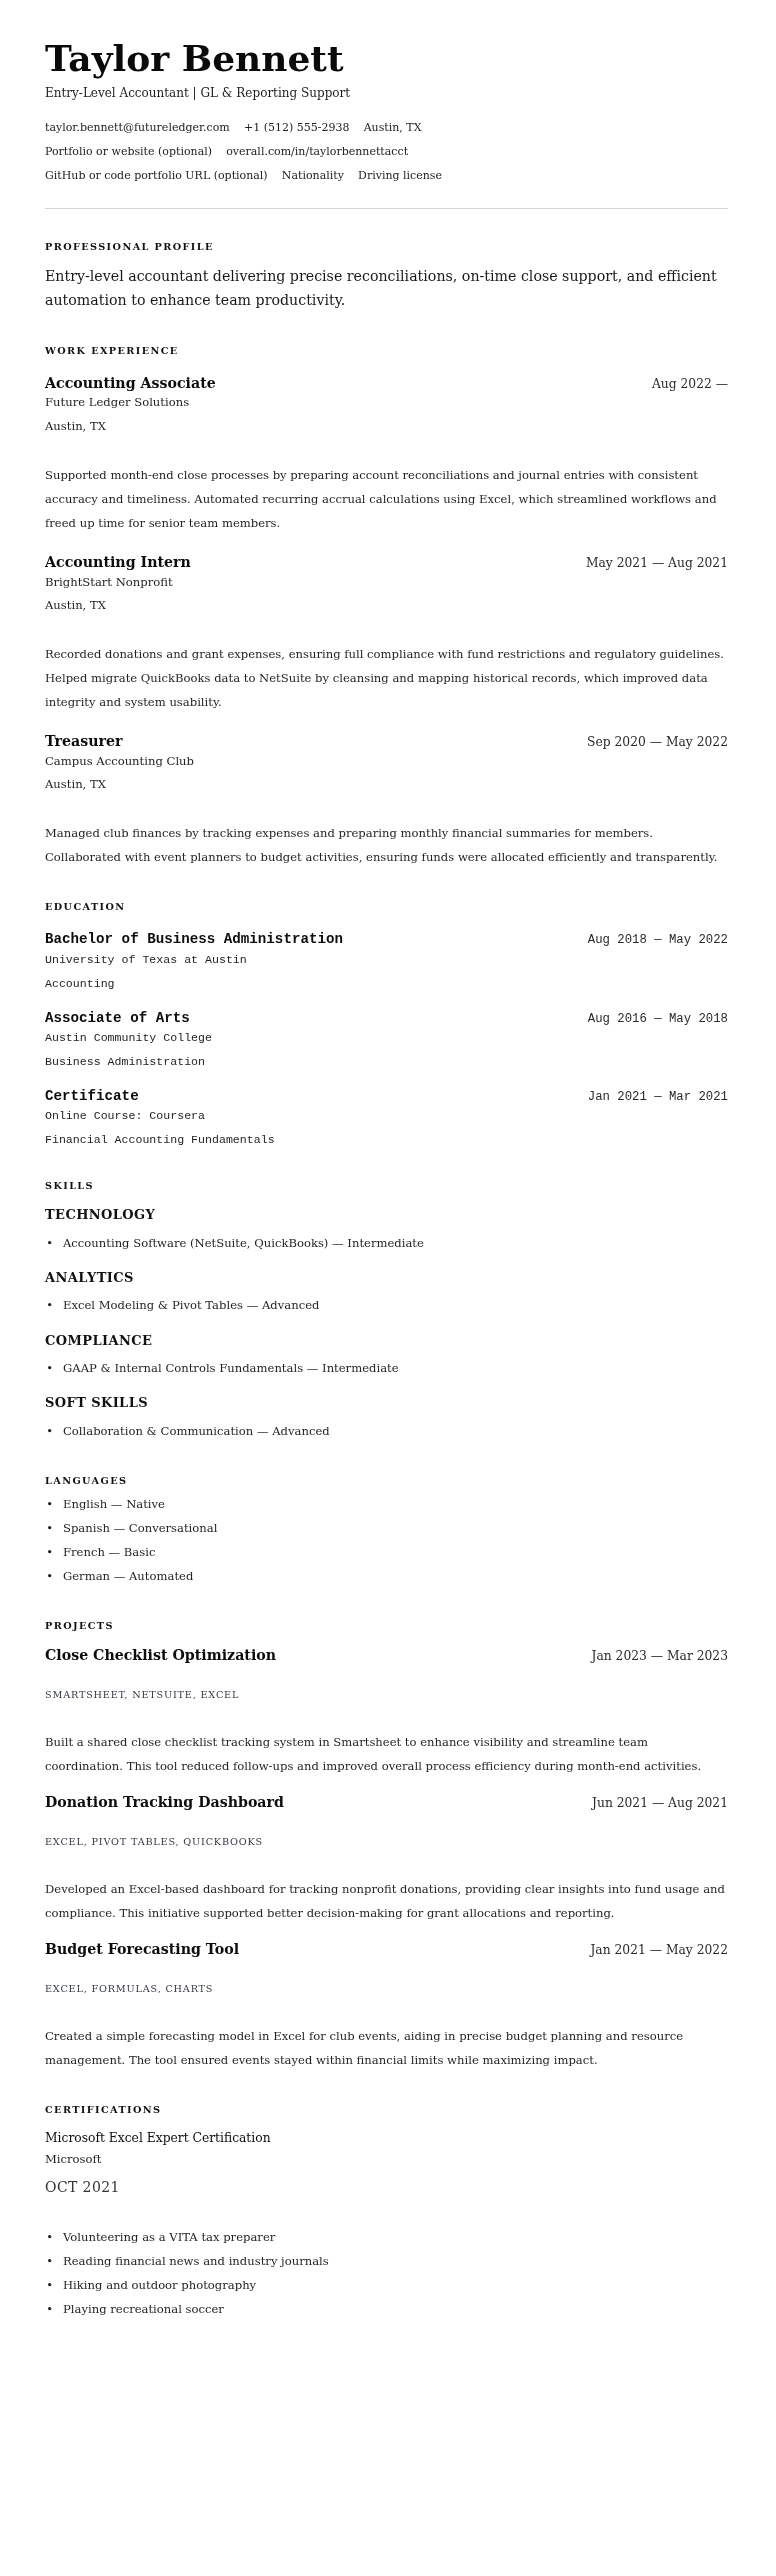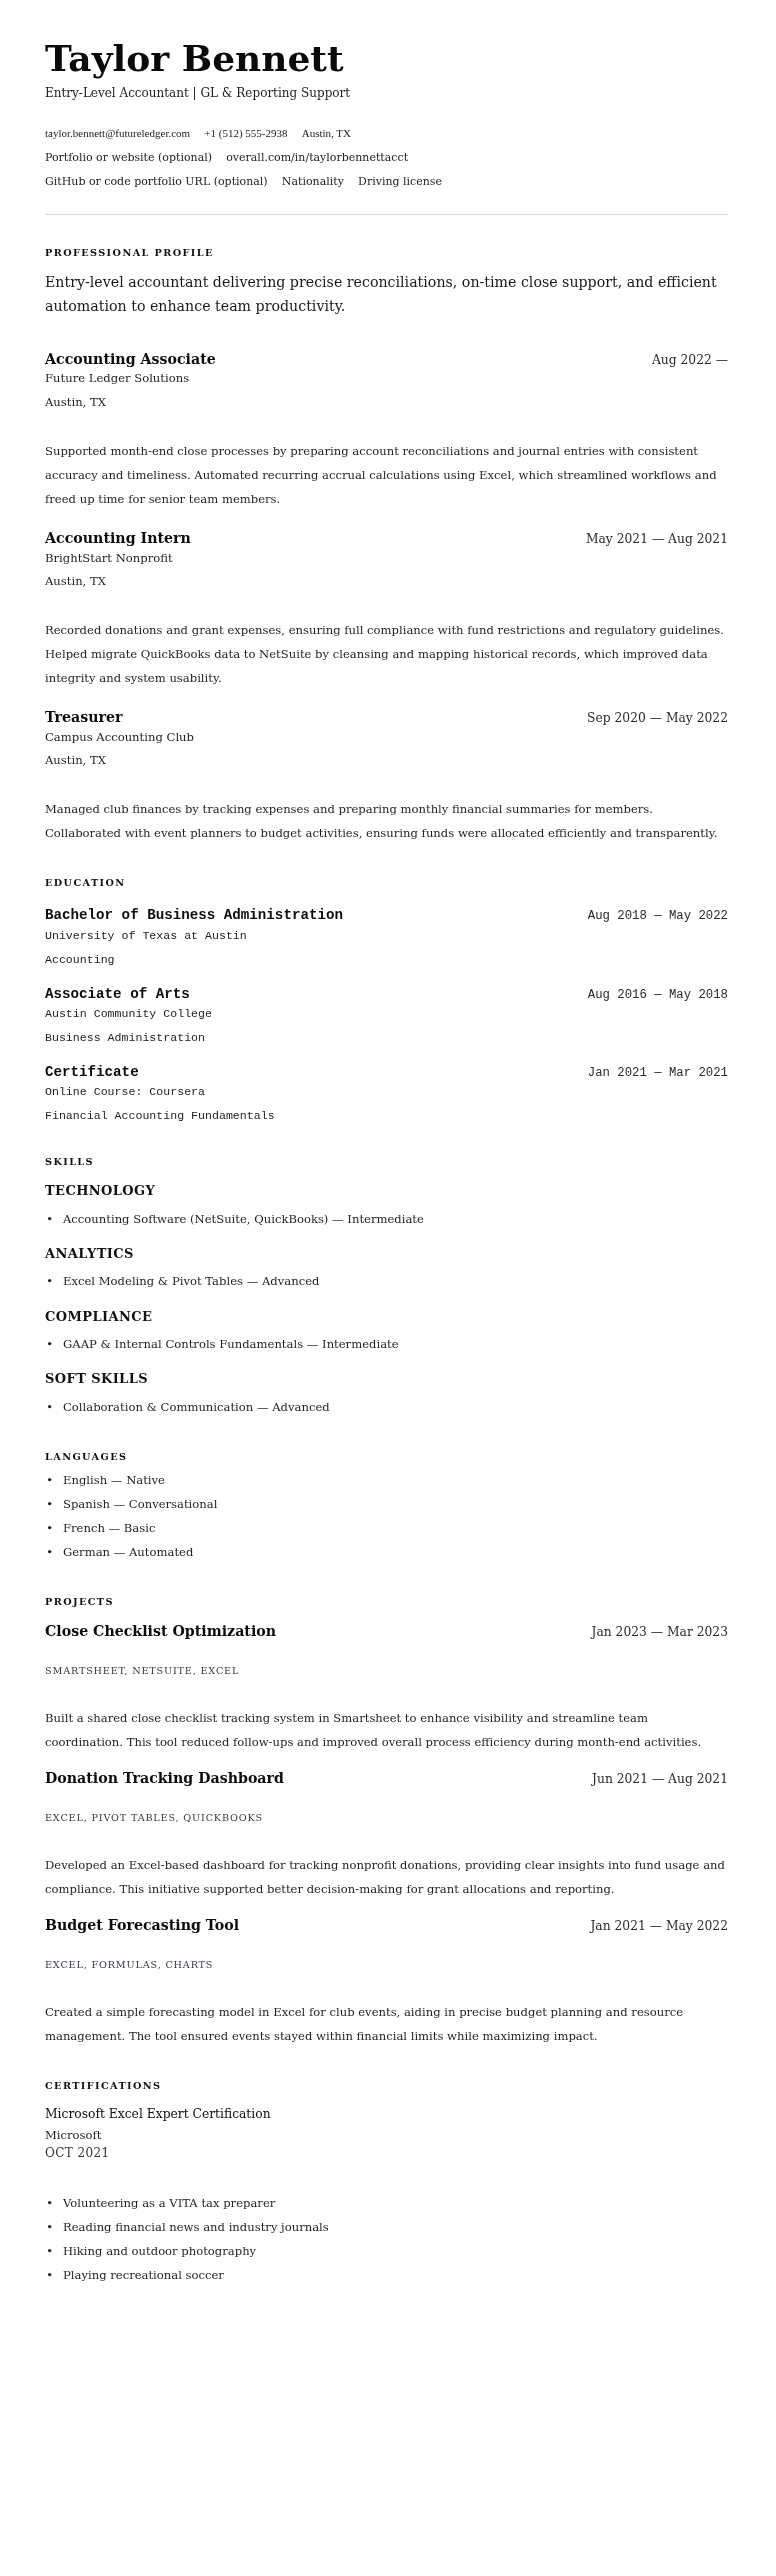--- a/index.html
+++ b/index.html
@@ -28,21 +28,21 @@
       line-height: 19.4px;
       margin-top: 2.6px;
     }
     .contact-row {
       font-size: 11px;
       color: #222;
       line-height: 15.5px;
       display: flex;
       gap: 14.2px;
     }
-    .contact-row.first { margin-top: 23px; font-family: Liberation Serif, serif; }
+    .contact-row.first { margin-top: 17px; }
     .contact-row + .contact-row { margin-top: 8.4px; }
     .divider {
       height: 1.3px;
       background: #d6d6d8;
       margin-top: 24.6px;
       border: none;
     }
     
     .section { margin-top: 31px; }
     .section.first { margin-top: 31px; }
@@ -150,25 +150,25 @@
       line-height: 18px;
       margin-top: 13px;
     }
     .cert-issuer {
       font-size: 11.6px;
       color: #1f1f1f;
       line-height: 17px;
       margin-top: 3.9px;
     }
     .cert-date {
-      font-size: 12px;
+      font-size: 14px;
       color: #333;
       letter-spacing: 0.4px;
       line-height: 14.2px;
-      margin-top: 2px;
+      margin-top: 12px;
     }
   </style>
 </head>
 <body>
 
 <div class="page">
 
   <header>
     <h1 class="name">Taylor Bennett</h1>
     <div class="headline">Entry-Level Accountant | GL &amp; Reporting Support</div>
@@ -189,20 +189,21 @@
     </div>
     <hr class="divider">
   </header>
 
   <section class="section first">
     <h2 class="section-title">PROFESSIONAL PROFILE</h2>
     <p class="profile-text">Entry-level accountant delivering precise reconciliations, on-time close support, and efficient automation to enhance team productivity.</p>
   </section>
 
   <section class="section work">
+    <h2 class="section-title">WORK EXPERIENCE</h2>
 
     <div class="entry">
       <div class="entry-head">
         <div class="entry-title">Accounting Associate</div>
         <div class="entry-date">Aug 2022 —</div>
       </div>
       <div class="entry-sub">Future Ledger Solutions</div>
       <div class="entry-loc">Austin, TX</div>
       <p class="entry-desc">Supported month-end close processes by preparing account reconciliations and journal entries with consistent accuracy and timeliness. Automated recurring accrual calculations using Excel, which streamlined workflows and freed up time for senior team members.</p>
     </div>

